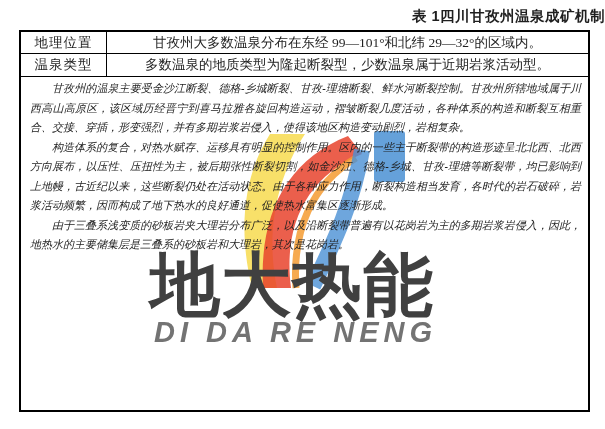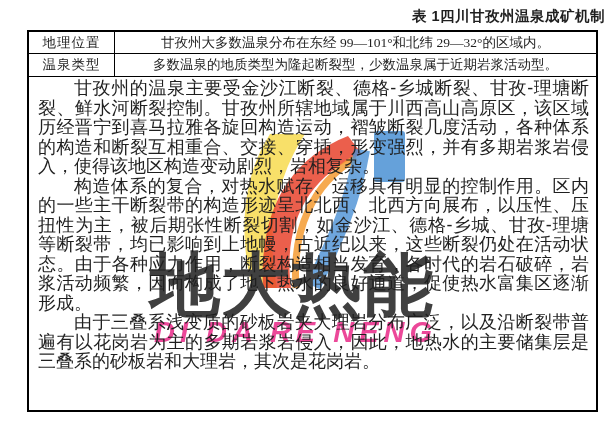--- a/index.html
+++ b/index.html
@@ -12,50 +12,50 @@
   .watermark{position:absolute; inset:0; z-index:0; pointer-events:none;}
   .wm-logo{position:absolute; left:0; top:0;}
   .wm-cn{
     position:absolute; left:150px; top:250px;
     font-size:70px; font-weight:bold; letter-spacing:1px;
     color:#404040; white-space:nowrap; line-height:1;
   }
   .wm-en{
     position:absolute; left:154px; top:318px;
     font-size:29px; font-weight:bold; font-style:italic; letter-spacing:5px;
-    color:#ec4899; white-space:nowrap; line-height:1;text-align:center;
+    color:#737373; white-space:nowrap; line-height:1;text-align:center;
   }
   
   .title{
     position:absolute; top:7px; left:0; width:100%; text-align:right;
     font-size:14.5px; font-weight:bold; z-index:2; letter-spacing:0.5px;
   }
   
   .tbl{
     position:absolute; left:19px; top:30px; width:571px; height:382px;
     border:2px solid #000; box-sizing:border-box;
-    display:flex; flex-direction:column; z-index:1; background:transparent;margin-left:8px;
+    display:flex; flex-direction:column; z-index:1; background:transparent;
   }
   .row{display:flex; min-height:0;}
   .row + .row{border-top:1px solid #000;}
   .row-geo,.row-type{flex:0 0 21px;}
   .row-type{flex:0 0 22px;}
   .row-mech{flex:1 1 auto;}
   .cell{box-sizing:border-box;}
   .cell.label{
     flex:0 0 86px; border-right:1px solid #000;
     display:flex; align-items:center; justify-content:center;
     font-size:13.5px; letter-spacing:1px;
   }
   .cell.content{flex:1 1 auto; font-size:13.5px; min-width:0;}
   .cell.content.center{display:flex; align-items:center; justify-content:center; white-space:nowrap;font-family:Liberation Serif, serif;}
   .cell.content.paras{padding:2px 7px 0 9px;}
   .cell.content.paras p{
     margin:0; text-indent:2em; text-align:justify; text-justify:inter-ideograph;
-    line-height:19.5px; font-size:18px;
+    line-height:19.5px; font-size:11px;font-style:italic;
   }
 </style>
 </head>
 <body>
 
 <div class="page">
 
   <div class="watermark">
     <svg class="wm-logo" width="605" height="429" viewBox="0 0 605 429">
       <path d="M252,288 C238,230 243,176 270,134 L305,134 C275,180 266,235 277,288 Z" opacity="0.8" fill="#f6d843"></path>

